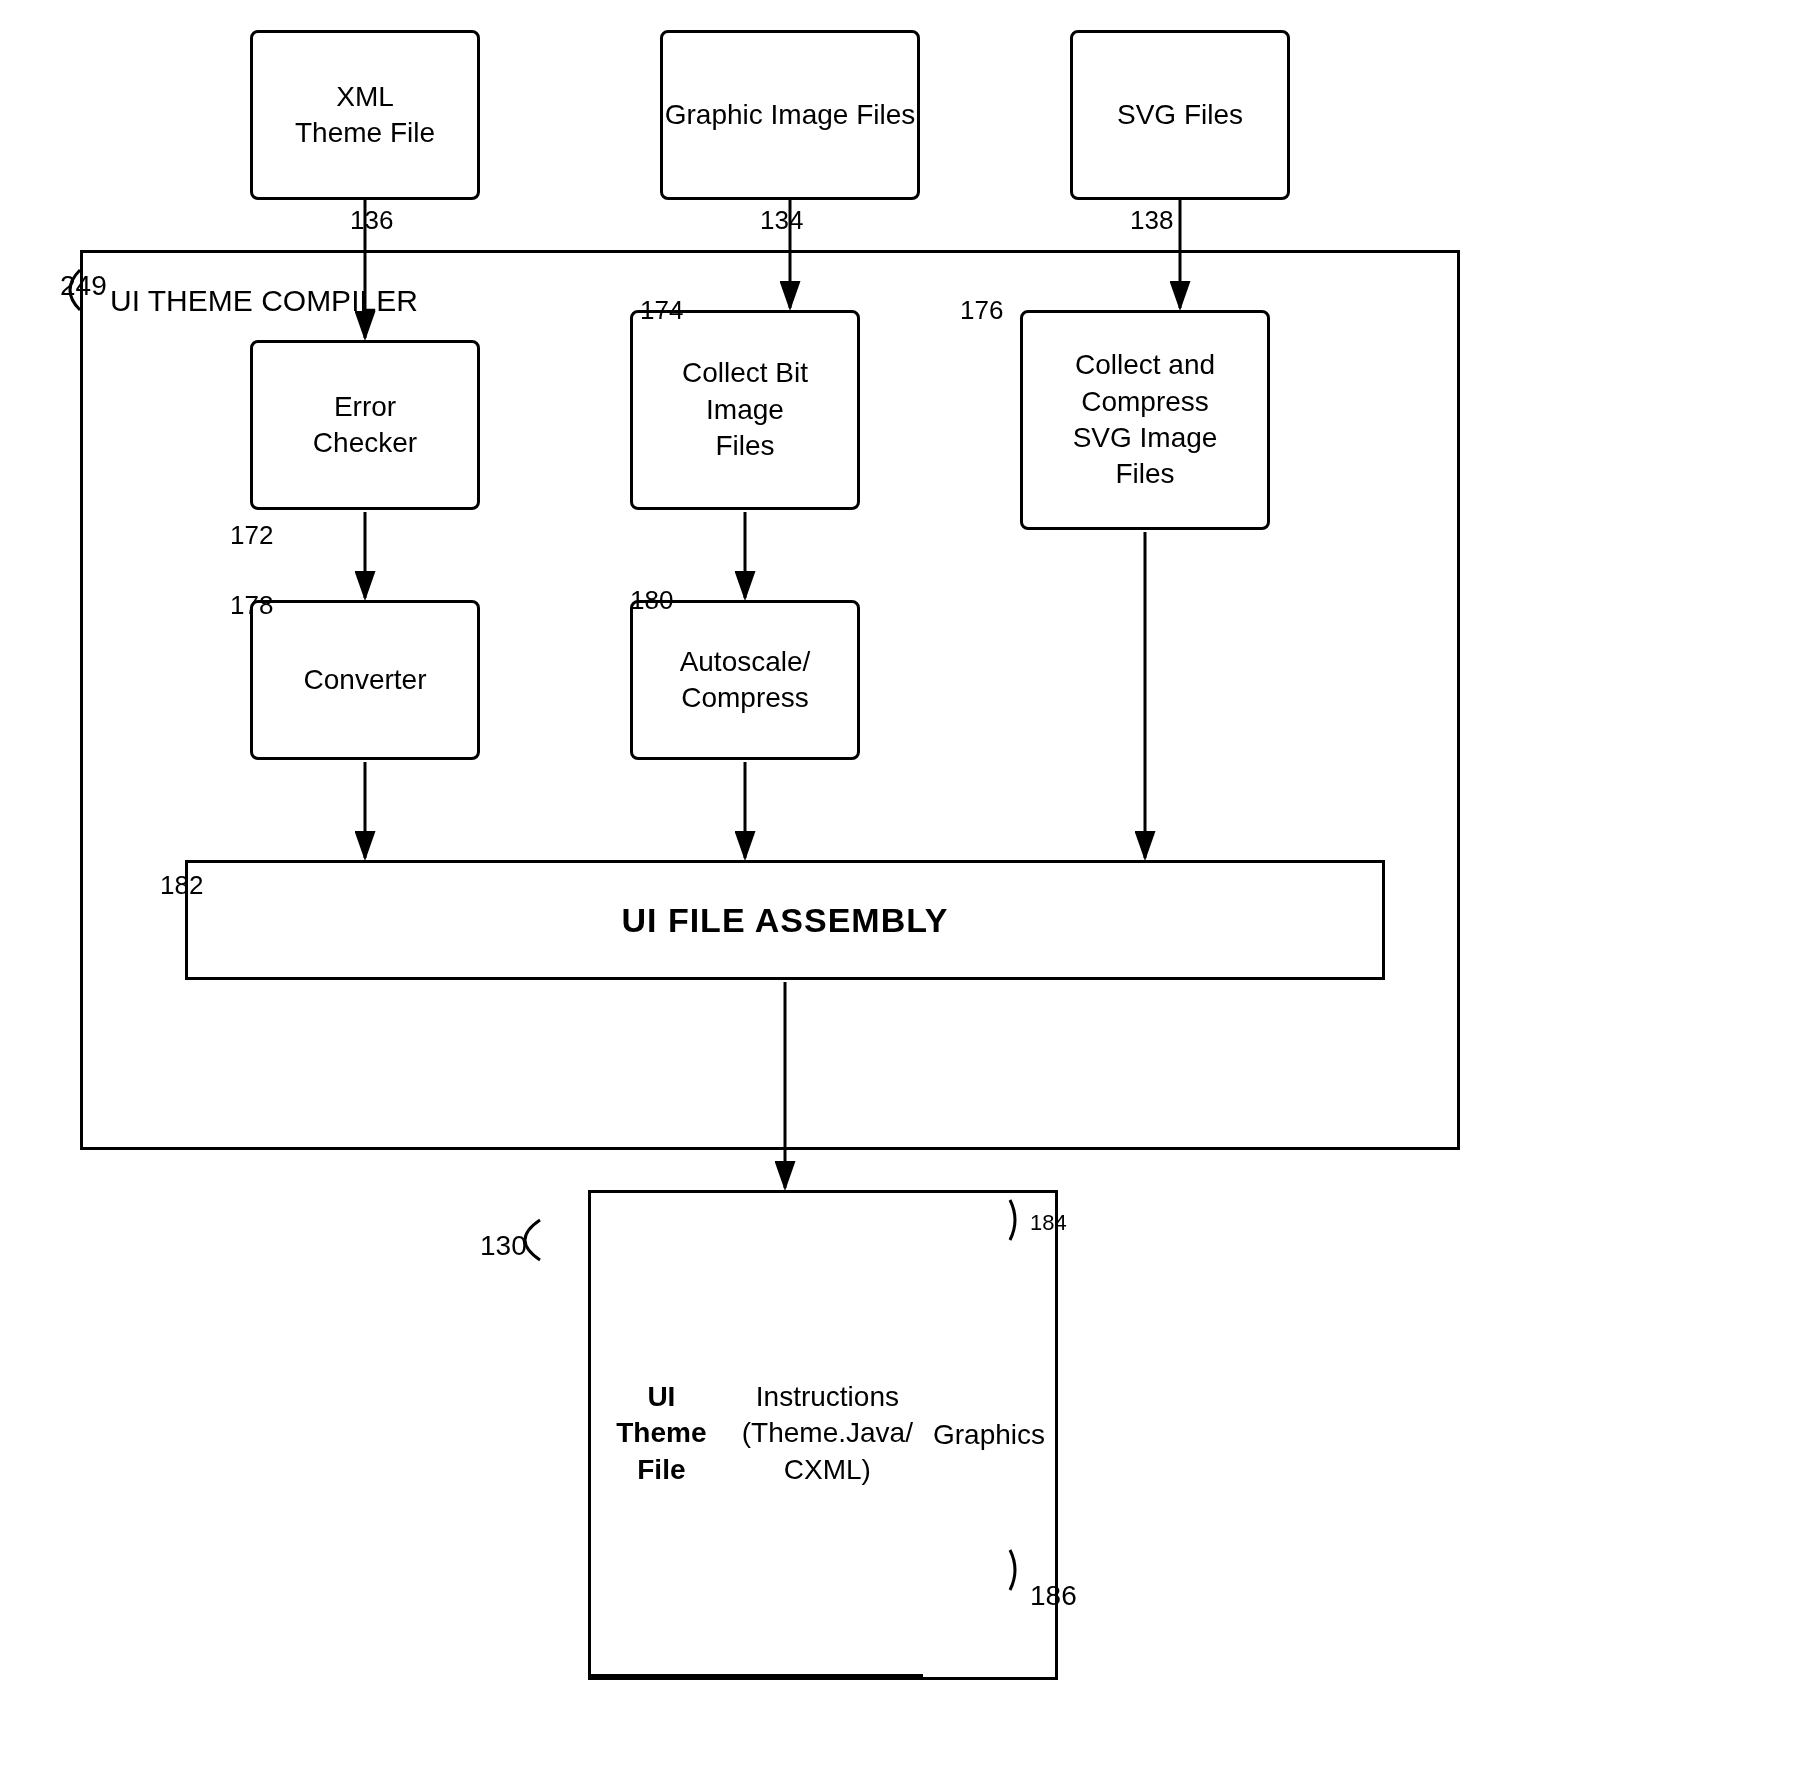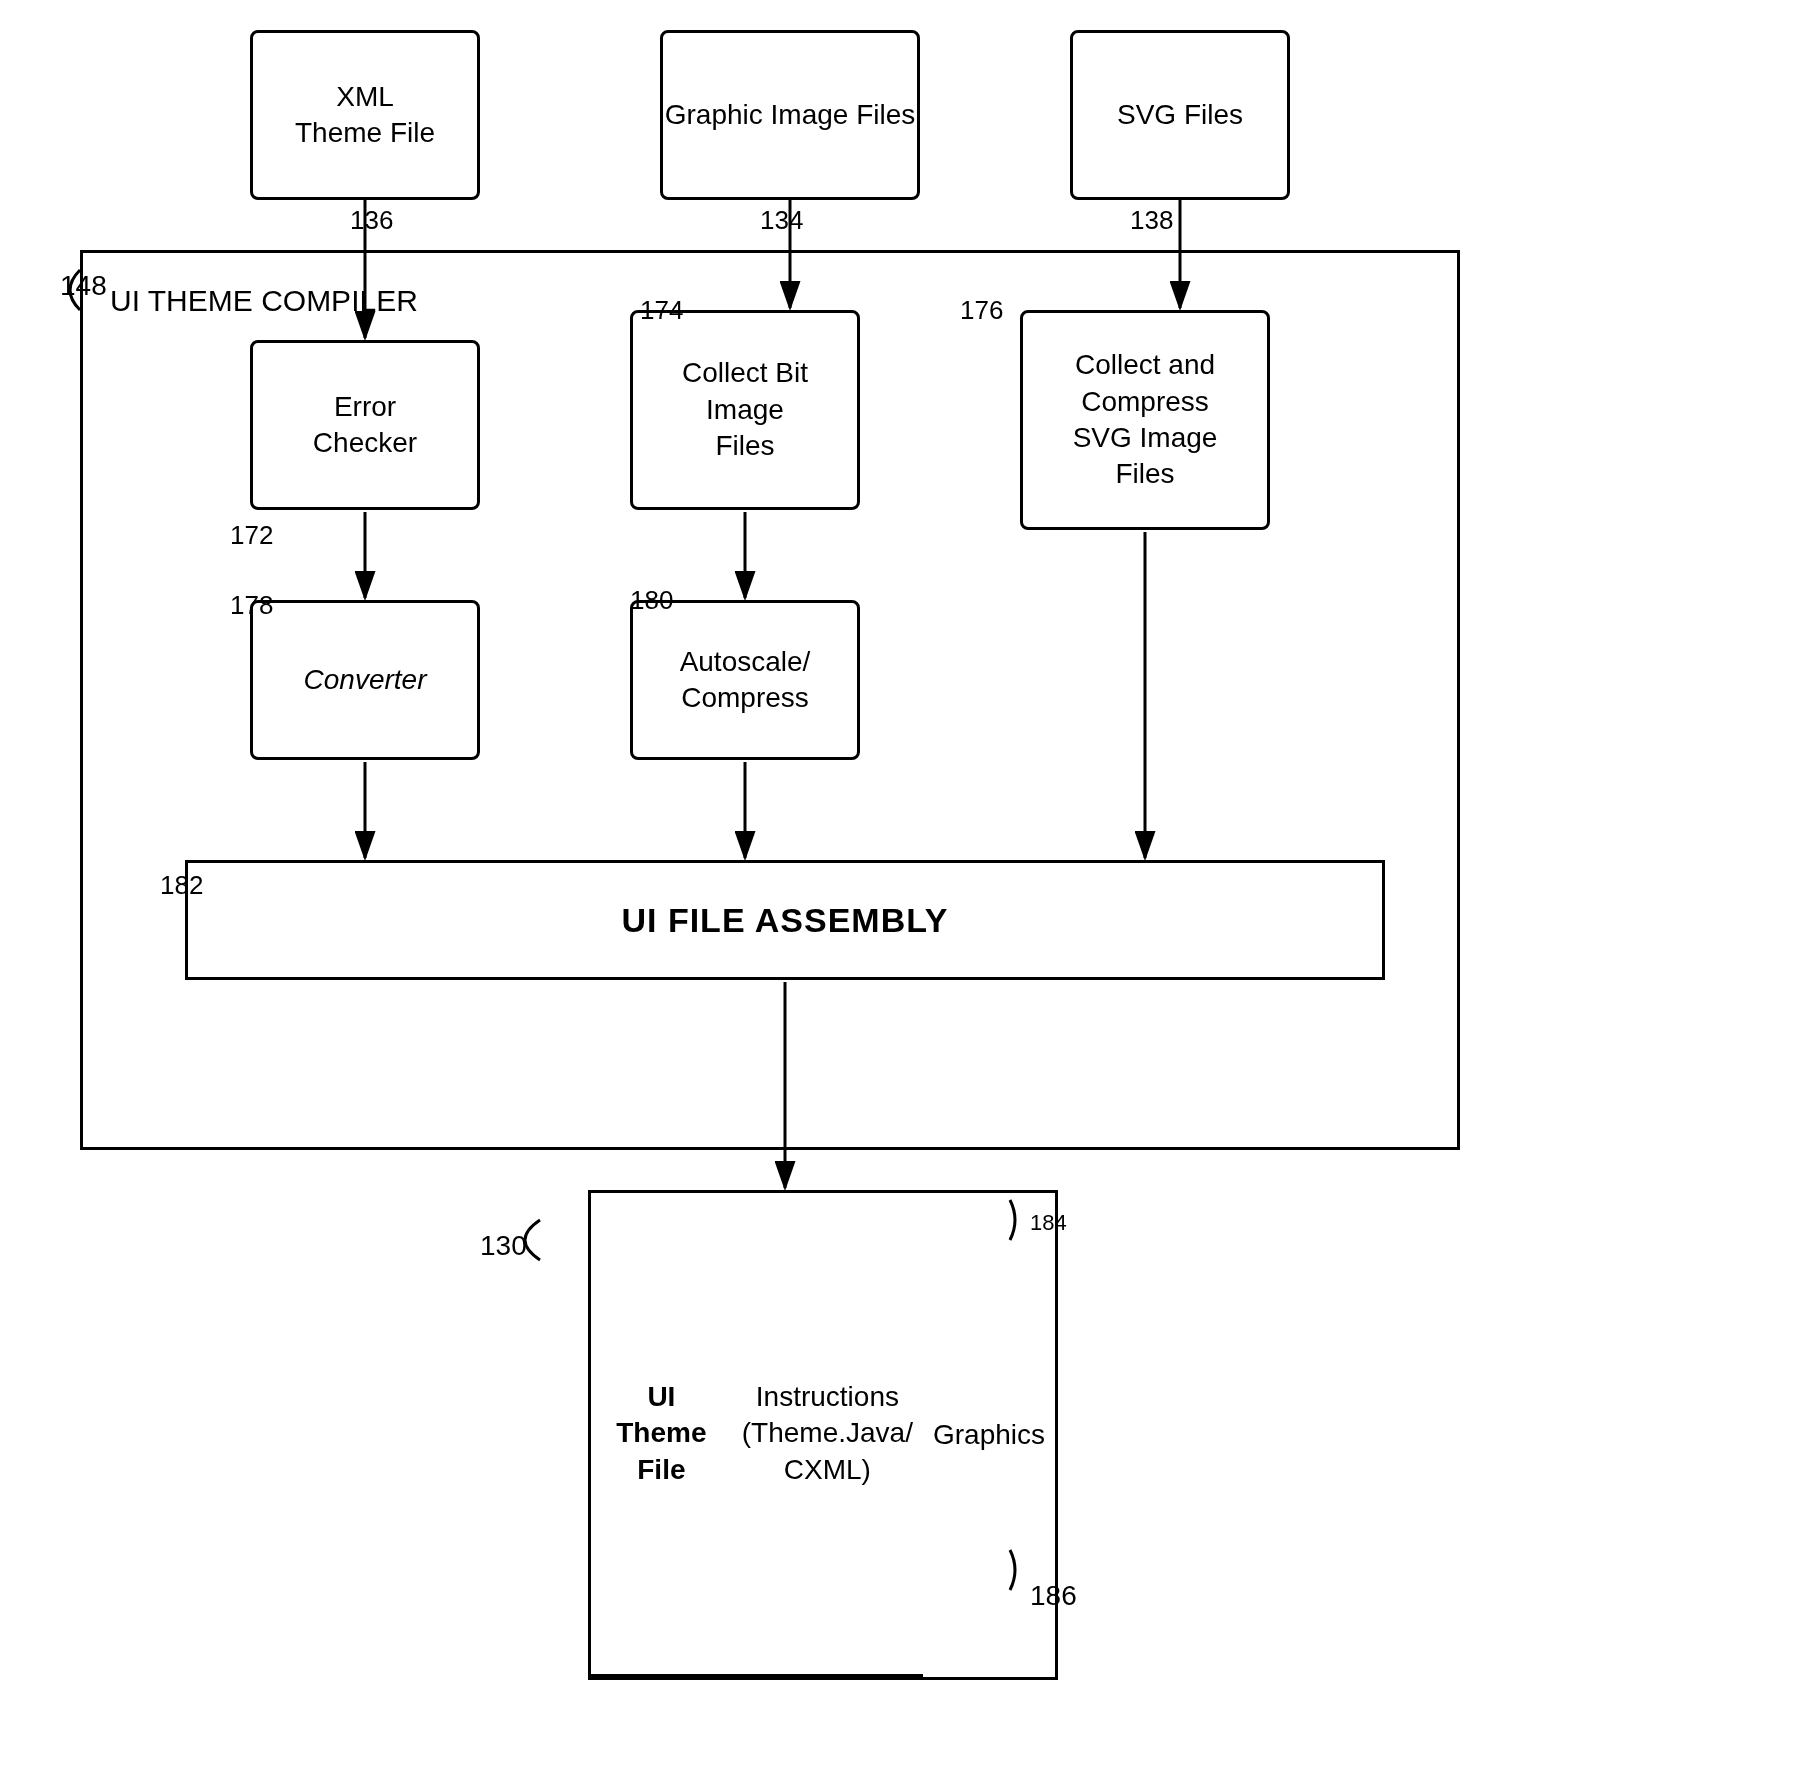--- a/index.html
+++ b/index.html
@@ -79,38 +79,38 @@
   <div class="label" style="left:760px; top:205px;">134</div>
   <div class="label" style="left:1130px; top:205px;">138</div>
 
   <div class="compiler-outer" style="left:80px; top:250px; width:1380px; height:900px;">
   </div>
 
   <div class="title-label" style="left:110px; top:280px; font-size:30px; font-weight:normal; line-height:1.4;">
     <span>UI THEME COMPILER</span>
   </div>
 
-  <div class="label" style="left:60px; top:270px; font-size:28px;">148</div>
+  <div class="label" style="left:60px; top:270px; font-size:28px;">249</div>
 
   <div class="box box-rounded" style="left:250px; top:340px; width:230px; height:170px;">
     <span>Error<br>Checker</span>
   </div>
   <div class="label" style="left:230px; top:520px;">172</div>
 
   <div class="box box-rounded" style="left:630px; top:310px; width:230px; height:200px;">
     <span>Collect Bit<br>Image<br>Files</span>
   </div>
   <div class="label" style="left:640px; top:295px;">174</div>
 
   <div class="box box-rounded" style="left:1020px; top:310px; width:250px; height:220px;">
     <span>Collect and<br>Compress<br>SVG Image<br>Files</span>
   </div>
   <div class="label" style="left:960px; top:295px;">176</div>
 
-  <div class="box box-rounded" style="left:250px; top:600px; width:230px; height:160px;font-style:italic;">
+  <div class="box box-rounded" style="left:250px; top:600px; width:230px; height:160px;">
     <span>Converter</span>
   </div>
   <div class="label" style="left:230px; top:590px;">178</div>
 
   <div class="box box-rounded" style="left:630px; top:600px; width:230px; height:160px;">
     <span>Autoscale/<br>Compress</span>
   </div>
   <div class="label" style="left:630px; top:585px;">180</div>
 
   <div class="box" style="left:185px; top:860px; width:1200px; height:120px; font-size:34px; font-weight:bold; letter-spacing:1px;">

